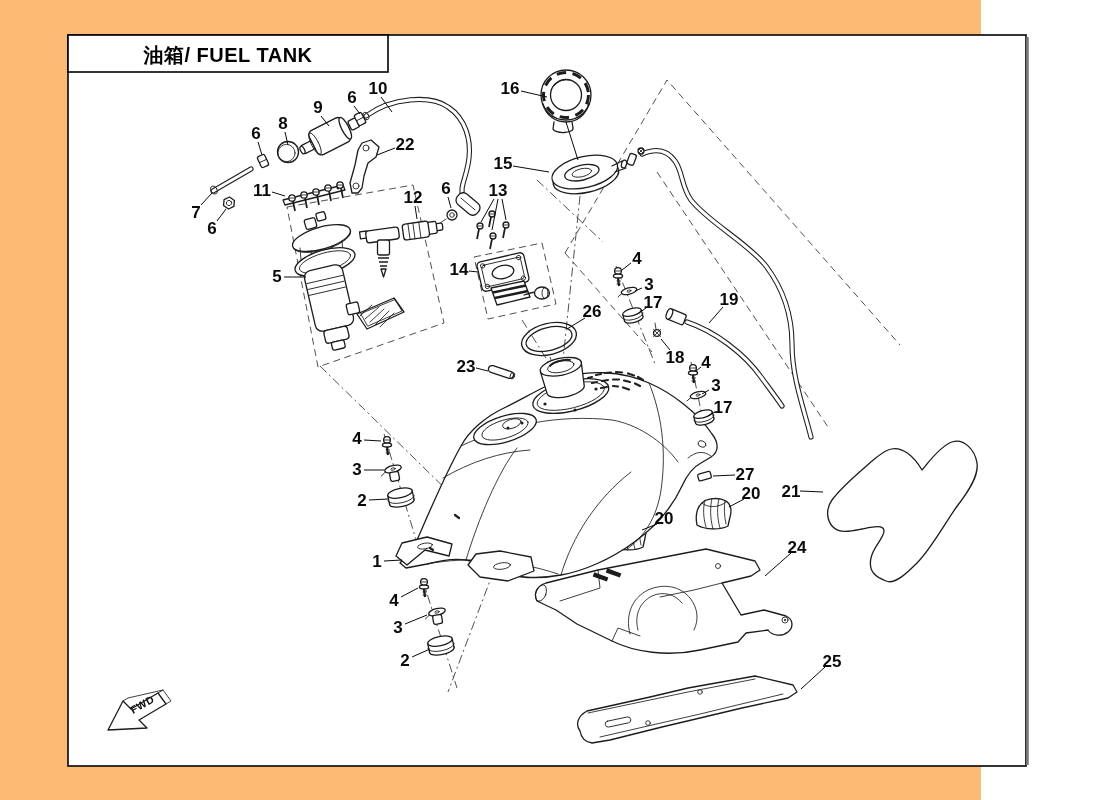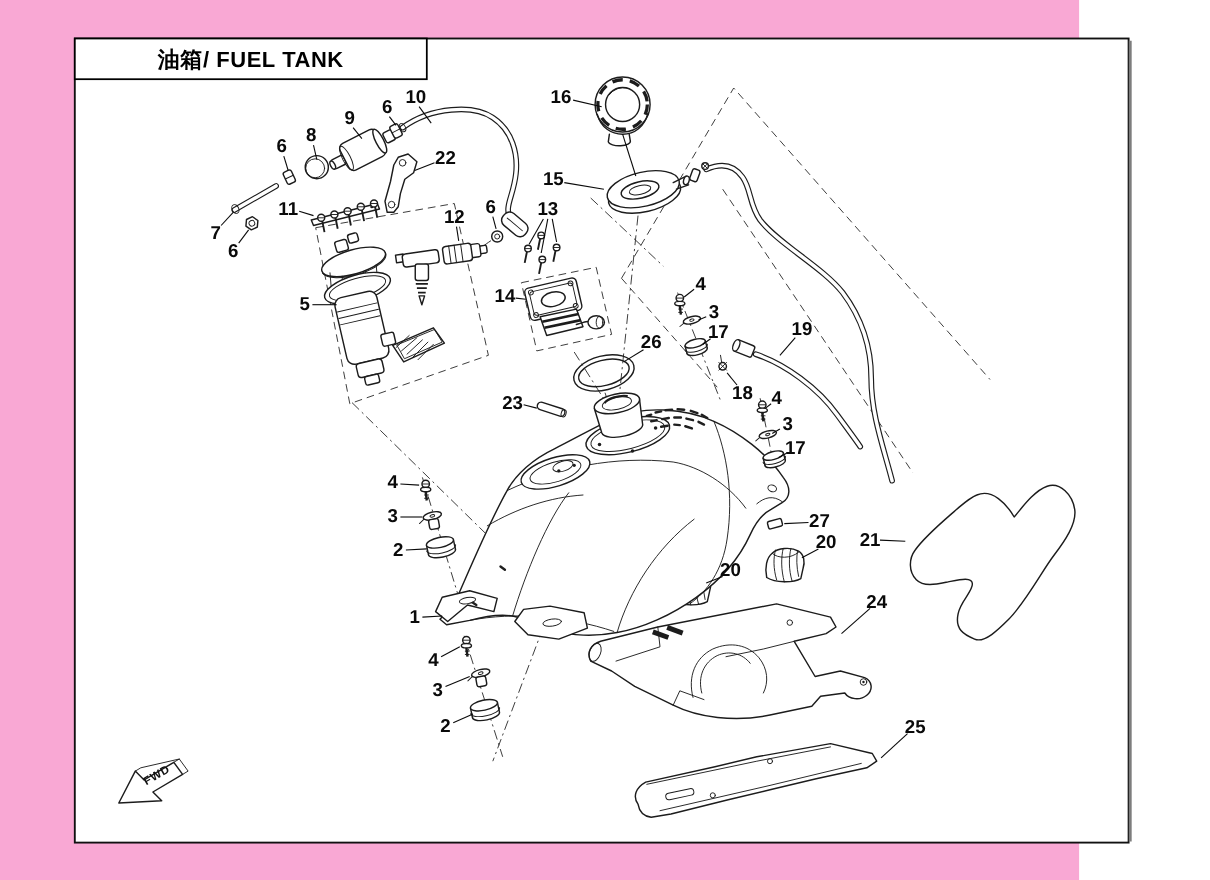--- a/index.html
+++ b/index.html
@@ -1,16 +1,16 @@
 <!DOCTYPE html>
 <html><head>
 <meta charset="utf-8">
 <style>
   html,body{margin:0;padding:0;background:#fff;width:1100px;height:800px;overflow:hidden}
-  .page{position:relative;width:981px;height:800px;background:#f9a8d4;font-family:"Liberation Sans",sans-serif}
+  .page{position:relative;width:981px;height:800px;background:#fdba74;font-family:"Liberation Sans",sans-serif}
   svg{display:block}
   .ln{fill:none;stroke:#1c1c1c;stroke-width:1.3;stroke-linecap:round;stroke-linejoin:round}
   .lnf{fill:#fff;stroke:#1c1c1c;stroke-width:1.3;stroke-linecap:round;stroke-linejoin:round}
   .thin{stroke-width:0.85}
   .dash{fill:none;stroke:#3c3c3c;stroke-width:0.9;stroke-dasharray:7 4.5}
   .dashdot{fill:none;stroke:#3c3c3c;stroke-width:0.9;stroke-dasharray:9 3.5 2 3.5}
   .dark{fill:#1c1c1c;stroke:none}
   .hose{fill:none;stroke:#1c1c1c;stroke-width:5.2;stroke-linecap:round}
   .hosein{fill:none;stroke:#fff;stroke-width:3.1;stroke-linecap:round}
   .mark{fill:none;stroke:#1f1f1f;stroke-width:2.2;stroke-linecap:round}

